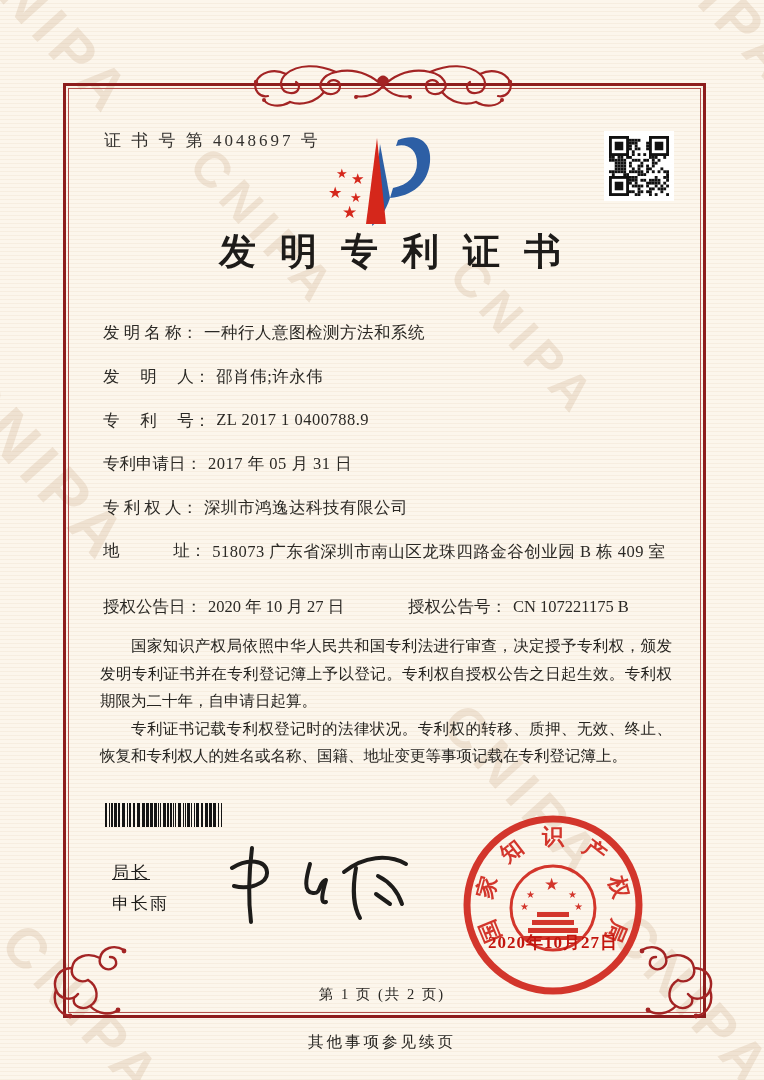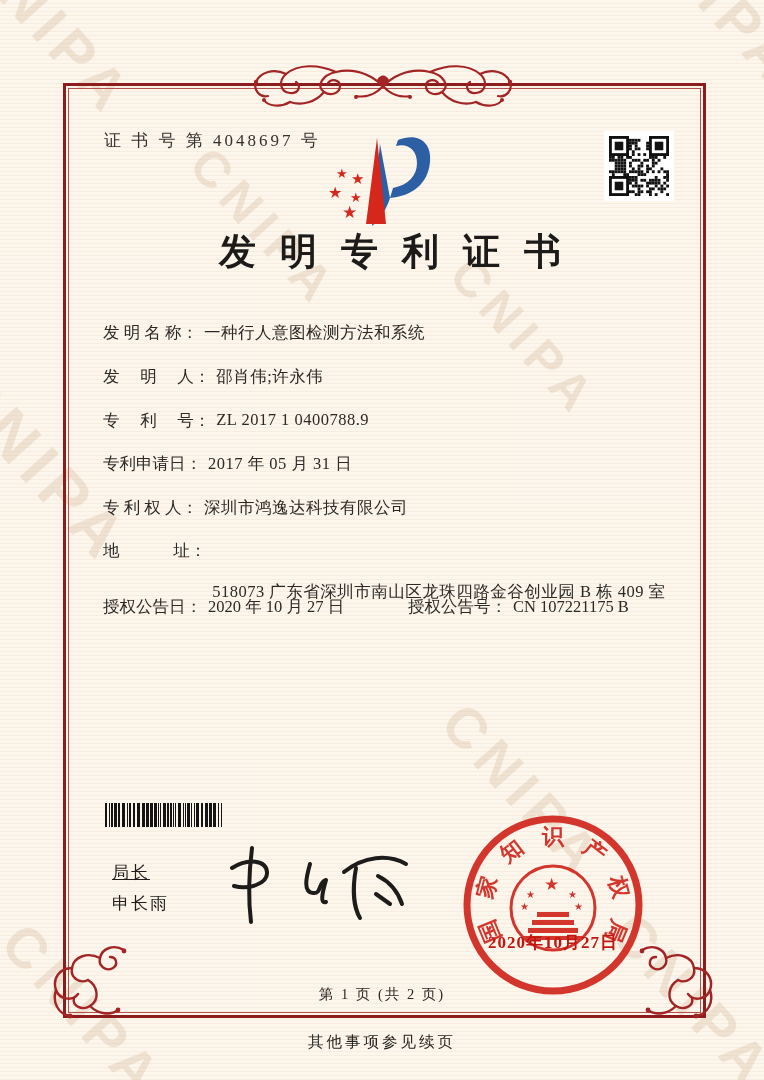--- a/index.html
+++ b/index.html
@@ -11,21 +11,21 @@
     font-size:58px;letter-spacing:8px;color:rgba(188,152,108,0.20);transform:rotate(48deg);white-space:nowrap;z-index:1;}
   .frame{position:absolute;left:63px;top:83px;width:637px;height:929px;border:3px solid #8d1d1d;z-index:2;}
   .frame::before{content:"";position:absolute;inset:2px;border:1px solid #b4514d;}
   .abs{position:absolute;z-index:3;}
   .cert-no{left:104px;top:129px;font-size:17px;color:#33312e;letter-spacing:3px;}
   .title{left:0;top:227px;width:764px;text-align:center;font-size:37px;font-weight:700;color:#1d1b19;
     letter-spacing:24px;padding-left:40px;box-sizing:border-box;}
   .field{left:103px;font-size:16.5px;color:#2b2925;}
   .field .lbl{display:inline-block;vertical-align:top;white-space:pre;}
   .field .val{display:inline-block;vertical-align:top;margin-left:6px;letter-spacing:0.5px;}
-  .addr .val{width:465px;line-height:23px;margin-top:40px;}
+  .addr .val{width:465px;line-height:23px;}
   .grant{left:103px;top:596px;width:565px;font-size:16.5px;color:#2b2925;}
   .grant .pair2{position:absolute;left:305px;top:0;}
   .paras{left:100px;top:632px;width:572px;font-size:15.5px;line-height:27.5px;color:#262420;text-align:justify;}
   .paras p{margin:0;text-indent:2em;}
   .barcode{left:105px;top:803px;width:200px;height:24px;display:flex;align-items:stretch;overflow:hidden;}
   .barcode i{display:block;height:100%;}
   .signer{left:112px;font-family:"Liberation Sans","DejaVu Sans",sans-serif;font-size:17px;color:#1f1e1c;letter-spacing:2px;}
   .seal-wrap{left:460px;top:812px;width:186px;height:186px;z-index:4;opacity:0.93;}
   .seal-date{left:455px;top:931px;width:196px;text-align:center;font-size:17px;font-weight:bold;color:#c2150e;
     letter-spacing:1px;z-index:5;font-family:"Liberation Serif",serif;}
@@ -285,20 +285,24 @@
   </div>
   <div class="abs field addr" style="top:540px;">
     <span class="lbl">地　　　 址：</span><span class="val">518073 广东省深圳市南山区龙珠四路金谷创业园 B 栋 409 室</span>
   </div>
 
   <div class="abs grant">
     <span>授权公告日：</span><span style="margin-left:6px;">2020 年 10 月 27 日</span>
     <span class="pair2"><span>授权公告号：</span><span style="margin-left:6px;">CN 107221175 B</span></span>
   </div>
 
+  <div class="abs paras">
+    <p>国家知识产权局依照中华人民共和国专利法进行审查，决定授予专利权，颁发发明专利证书并在专利登记簿上予以登记。专利权自授权公告之日起生效。专利权期限为二十年，自申请日起算。</p>
+    <p>专利证书记载专利权登记时的法律状况。专利权的转移、质押、无效、终止、恢复和专利权人的姓名或名称、国籍、地址变更等事项记载在专利登记簿上。</p>
+  </div>
 
   <div class="abs barcode" id="barcode">
       <i style="width: 2px; background: rgb(20, 20, 20); margin-right: 2px;"></i>
       <i style="width: 1px; background: rgb(20, 20, 20); margin-right: 1px;"></i>
       <i style="width: 2px; background: rgb(20, 20, 20); margin-right: 1px;"></i>
       <i style="width: 3px; background: rgb(20, 20, 20); margin-right: 1px;"></i>
       <i style="width: 2px; background: rgb(20, 20, 20); margin-right: 2px;"></i>
       <i style="width: 3px; background: rgb(20, 20, 20); margin-right: 2px;"></i>
       <i style="width: 1px; background: rgb(20, 20, 20); margin-right: 1px;"></i>
       <i style="width: 2px; background: rgb(20, 20, 20); margin-right: 2px;"></i>

